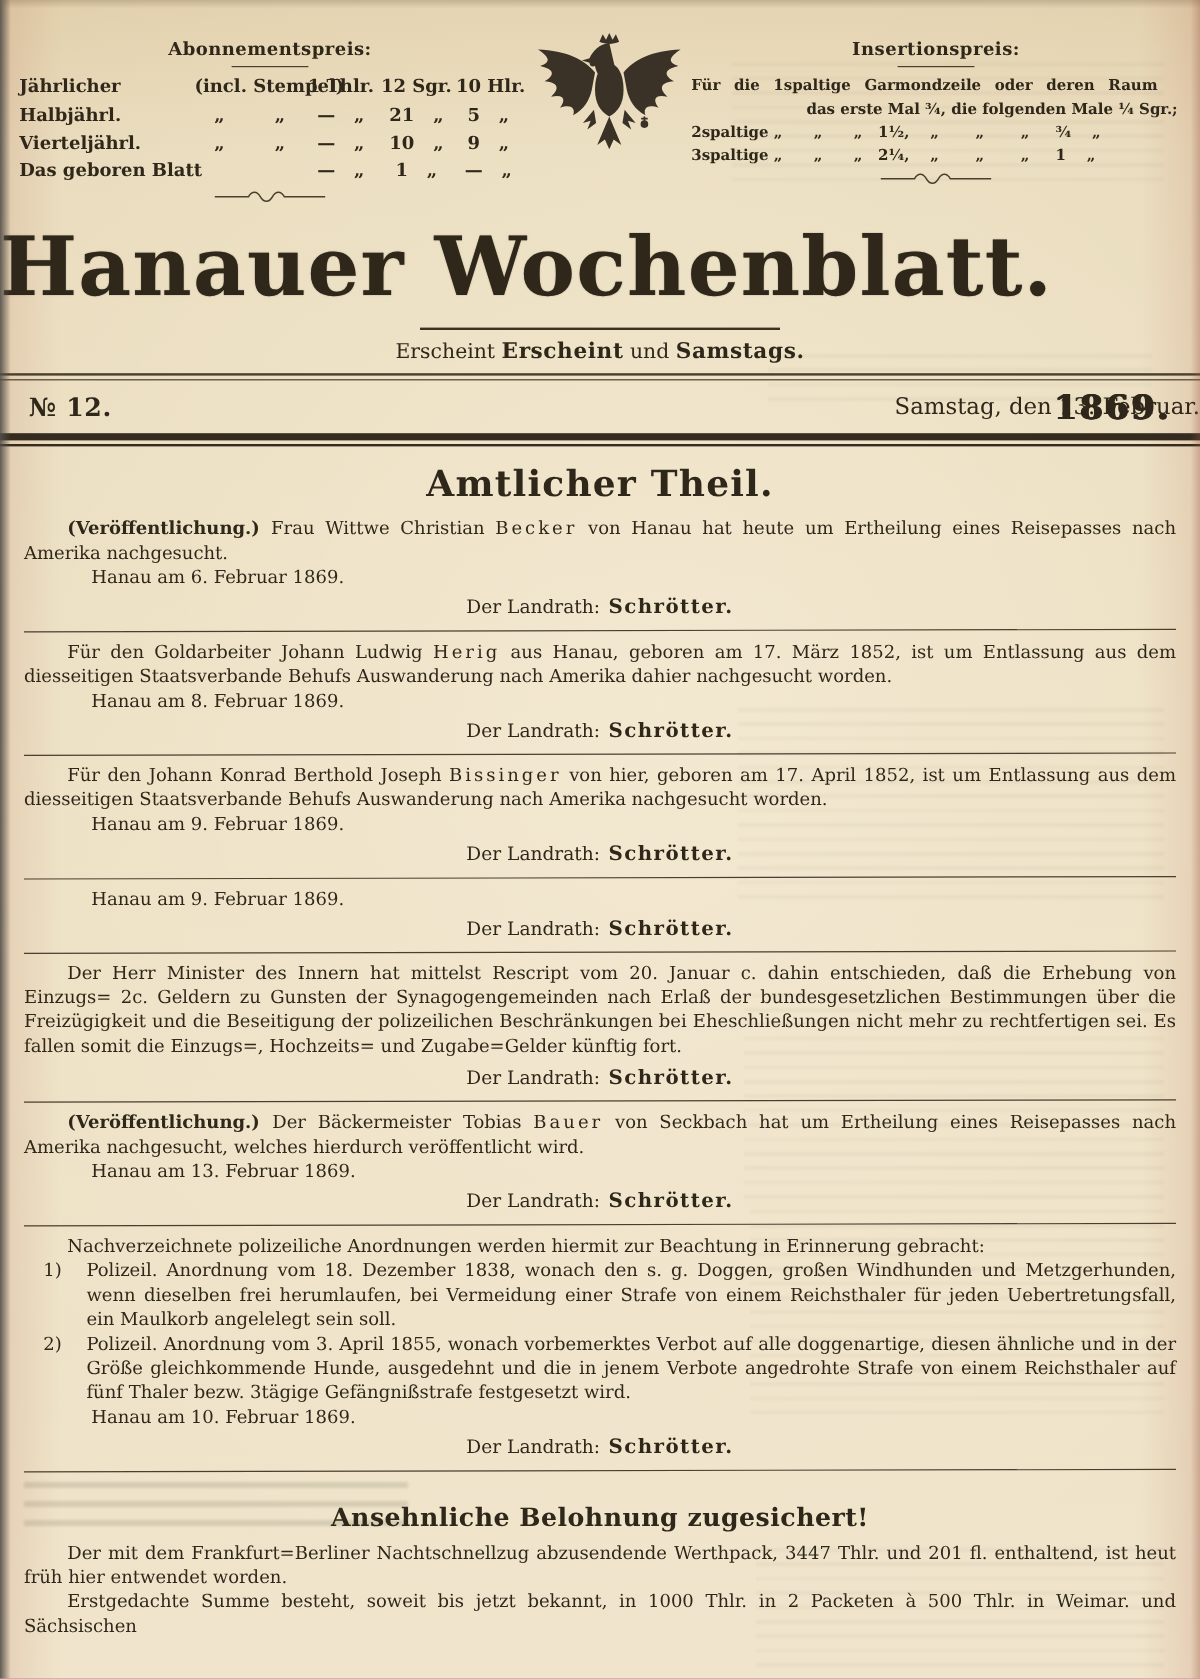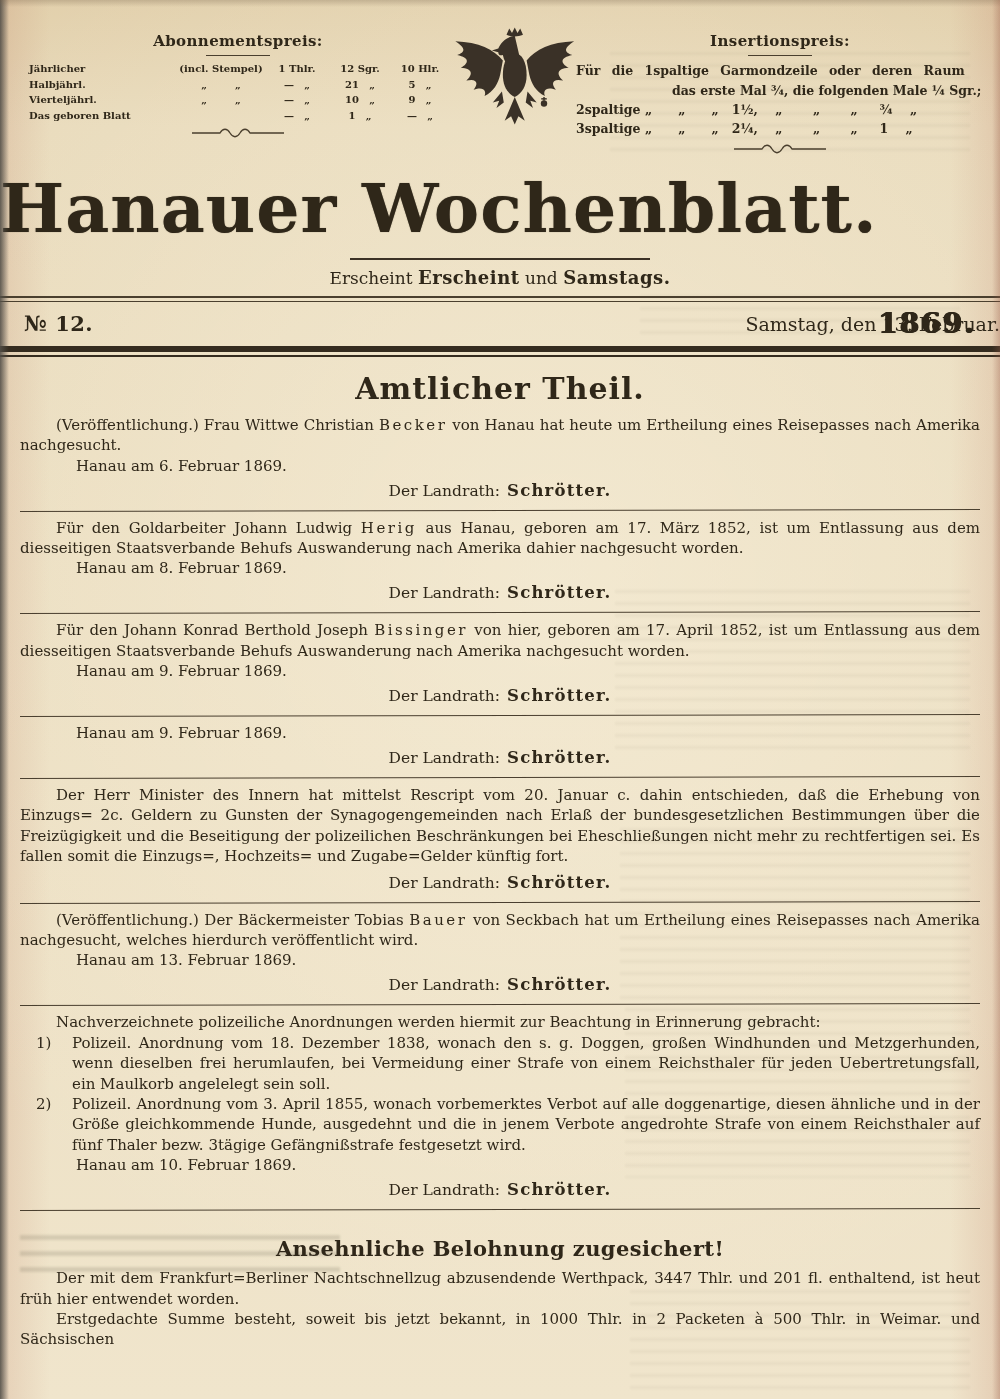--- a/index.html
+++ b/index.html
@@ -19,25 +19,25 @@
   .edge-right{position:absolute;right:0;top:0;bottom:0;width:8px;
     background:linear-gradient(270deg,rgba(150,90,70,.32),rgba(0,0,0,0));z-index:5;}
   .ghost{position:absolute;pointer-events:none;filter:blur(1.3px);opacity:.45;
     background:repeating-linear-gradient(180deg, rgba(112,106,82,.14) 0 3px, rgba(0,0,0,0) 3px 12px);z-index:1;}
   .ghost.strong{opacity:.8;background:repeating-linear-gradient(180deg, rgba(95,92,70,.22) 0 5px, rgba(0,0,0,0) 5px 16px);}
   .content{position:relative;z-index:2;}
 
   
   .head-row{display:flex;align-items:flex-start;padding:30px 16px 0;}
   .price-box{font-weight:bold;line-height:1.55;}
-  .price-box.left{width:418px;margin-left:13px;}
+  .price-box.left{width:418px;}
   .price-box.right{width:408px;}
   .box-title{text-align:center;font-size:15px;letter-spacing:.4px;}
   .box-rule{width:64px;height:1px;background:#4a3f2e;margin:2px auto 5px;}
-  .sub-row{display:grid;grid-template-columns:146px 92px 60px 66px 54px;font-size:10px;white-space:pre;}
+  .sub-row{display:grid;grid-template-columns:146px 92px 60px 66px 54px;font-size:15px;white-space:pre;}
   .sub-c{display:block;}
   .sub-c1,.sub-c2,.sub-c3,.sub-c4{text-align:center;}
   .ins-line{font-size:12.5px;white-space:pre;}
   .ins-line.just{word-spacing:7px;}
   .ins-line.ind{padding-left:96px;}
   .flourish{display:block;margin:5px auto 0;}
   .emblem{flex:1;display:flex;justify-content:center;align-items:flex-start;}
   .emblem svg{margin-top:-10px;}
 
   .title{font-size:68px;text-align:left;font-weight:bold;margin:14px 0 0;letter-spacing:1px;
@@ -53,21 +53,21 @@
   .year{margin-left:auto;font-size:28px;font-weight:bold;letter-spacing:2px;
     text-shadow:.7px 0 0 currentColor,-.7px 0 0 currentColor;}
   .thick-rule{border-top:6px solid #352c1f;border-bottom:2px solid #352c1f;height:3px;}
 
   .section-title{text-align:center;font-size:30px;font-weight:bold;margin:14px 0 2px;letter-spacing:1px;}
 
   #articles{padding:0 20px;}
   .article{padding:7px 0 1px;}
   .body{margin:0;font-size:15px;line-height:1.36;text-align:justify;}
   .first{text-indent:36px;}
-  .b{font-weight:normal;}
+  .b{font-weight:bold;}
   .sp{letter-spacing:2.5px;}
   .litem{position:relative;padding-left:52px;margin:0;}
   .lnum{position:absolute;left:16px;}
   .adate{margin:1px 0 0;padding-left:56px;font-size:15px;}
   .sig{text-align:center;font-size:15.5px;margin:6px 0 2px;}
   .signame{font-weight:bold;letter-spacing:1.2px;font-size:16.5px;margin-left:7px;}
   .sep{height:1px;background:#4a3f2f;margin:7px 0 0;transform:rotate(-.12deg);}
 
   .reward{padding:2px 20px 0;}
   .reward-head{text-align:center;font-size:21px;font-weight:bold;margin:24px 0 7px;letter-spacing:.4px;}

